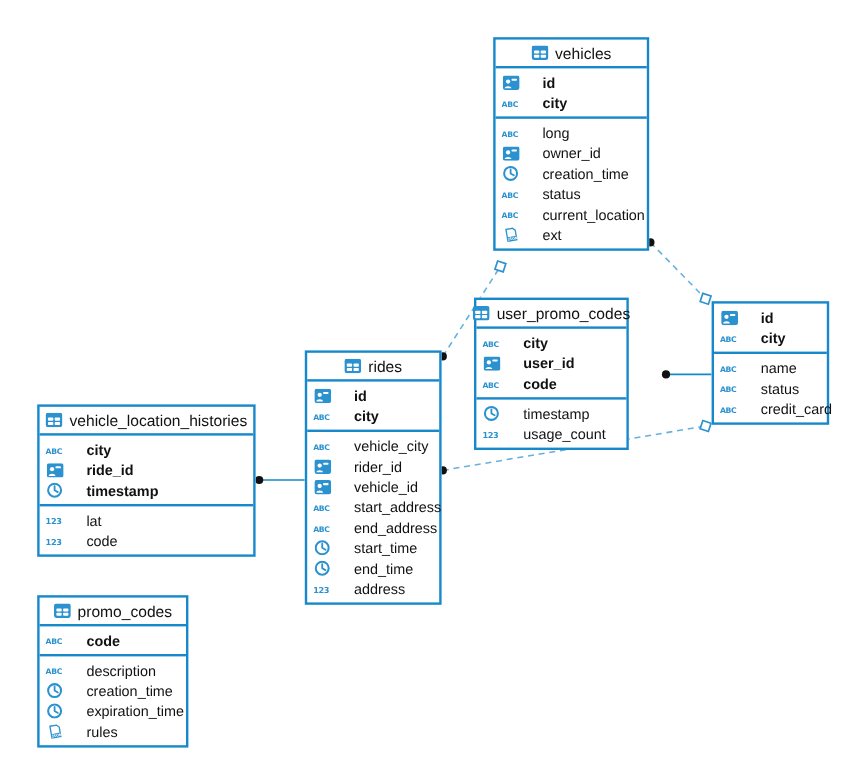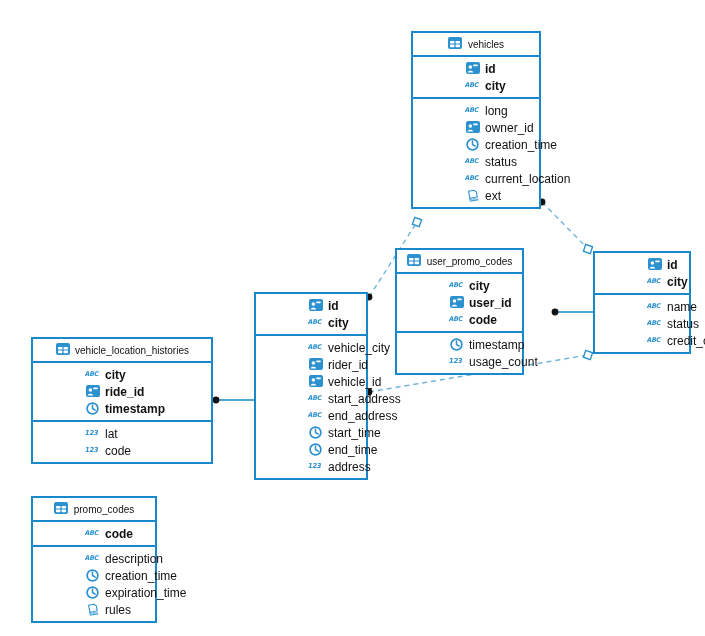--- a/index.html
+++ b/index.html
@@ -15,29 +15,29 @@
   }
   #wires{position:absolute;left:0;top:0;width:705px;height:636px;}
   .er-table{
     position:absolute;background:#ffffff;border:2px solid var(--accent);
     box-sizing:border-box;z-index:2;
   }
   .thead{
     height:22px;display:flex;align-items:center;justify-content:center;gap:5px;
     border-bottom:2px solid var(--accent);padding:0 6px;white-space:nowrap;
   }
-  .ttitle{font-size:10px;}
+  .ttitle{font-size:13px;}
   .section{padding:3px 0;}
   .section.pk{border-bottom:2px solid var(--accent);}
   .crow{
-    height:17px;display:flex;align-items:center;gap:5px;padding:0 5px;
-    font-size:12px;white-space:nowrap;margin-left:47px;
+    height:17px;display:flex;align-items:center;gap:19px;padding:0 5px;
+    font-size:12px;white-space:nowrap;
   }
   .crow.pk{font-weight:700;}
-  .cicon{width:15px;height:14px;display:inline-flex;align-items:flex-start;justify-content:center;flex:0 0 15px;font-style:italic;}
+  .cicon{width:15px;height:14px;display:inline-flex;align-items:center;justify-content:center;flex:0 0 15px;}
   .cicon svg{display:block;}
 </style>
 </head>
 <body>
 
 <div id="canvas">
   <svg id="wires" xmlns="http://www.w3.org/2000/svg" viewBox="0 0 705 636">
       <line x1="216" y1="400" x2="254" y2="400" stroke="#1789ca" stroke-width="1.3"></line>
       <circle cx="216" cy="400" r="3.4" fill="#111111"></circle>
       <line x1="555" y1="312" x2="593" y2="312" stroke="#1789ca" stroke-width="1.3"></line>
@@ -251,20 +251,32 @@
           <span class="cicon">
             <svg width="15" height="10" viewBox="0 0 15 10">
               <text x="0" y="8" font-family="DejaVu Sans, sans-serif" font-size="6.4" font-weight="bold" fill="#2b92cf" letter-spacing="-0.3">ABC</text>
             </svg>
           </span>
           <span>credit_card</span>
         </div>
       </div>
     </div>
     <div class="er-table" style="left: 254px; top: 292px; width: 114px;">
+      <div class="thead">
+        <span class="cicon">
+          <svg width="14" height="12" viewBox="0 0 14 12">
+            <rect x="0" y="0" width="14" height="12" rx="2" fill="#2b92cf"></rect>
+            <rect x="2" y="4" width="4.4" height="2.6" rx="0.6" fill="#fff"></rect>
+            <rect x="7.6" y="4" width="4.4" height="2.6" rx="0.6" fill="#fff"></rect>
+            <rect x="2" y="7.6" width="4.4" height="2.6" rx="0.6" fill="#fff"></rect>
+            <rect x="7.6" y="7.6" width="4.4" height="2.6" rx="0.6" fill="#fff"></rect>
+          </svg>
+        </span>
+        <span class="ttitle">rides</span>
+      </div>
       <div class="section pk">
         <div class="crow pk">
           <span class="cicon">
             <svg width="14" height="12" viewBox="0 0 14 12">
               <rect x="0" y="0" width="14" height="12" rx="2" fill="#2b92cf"></rect>
               <rect x="7.2" y="2.6" width="4.6" height="1.7" rx="0.8" fill="#fff"></rect>
               <circle cx="4.4" cy="5" r="1.8" fill="#fff"></circle>
               <path d="M1.6 10.6 C1.6 8.2 7.2 8.2 7.2 10.6 Z" fill="#fff"></path>
             </svg>
           </span>

